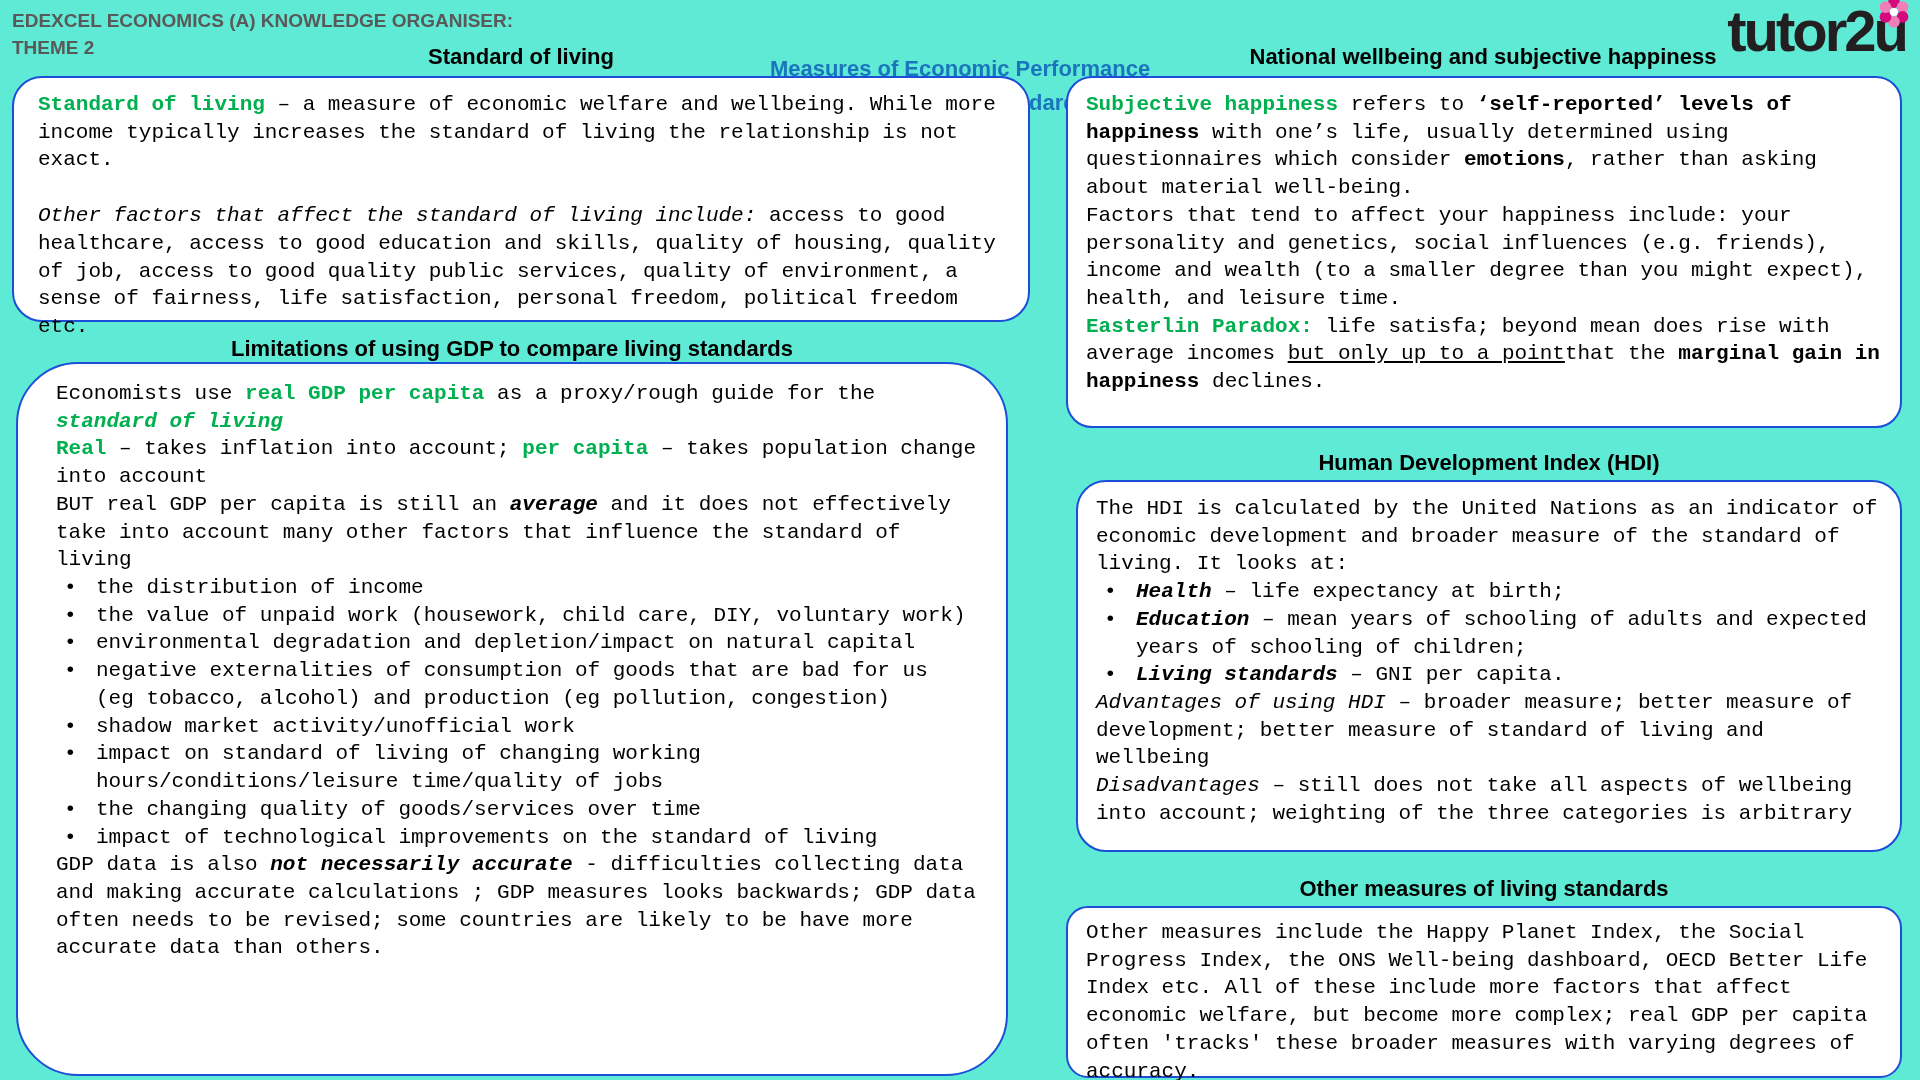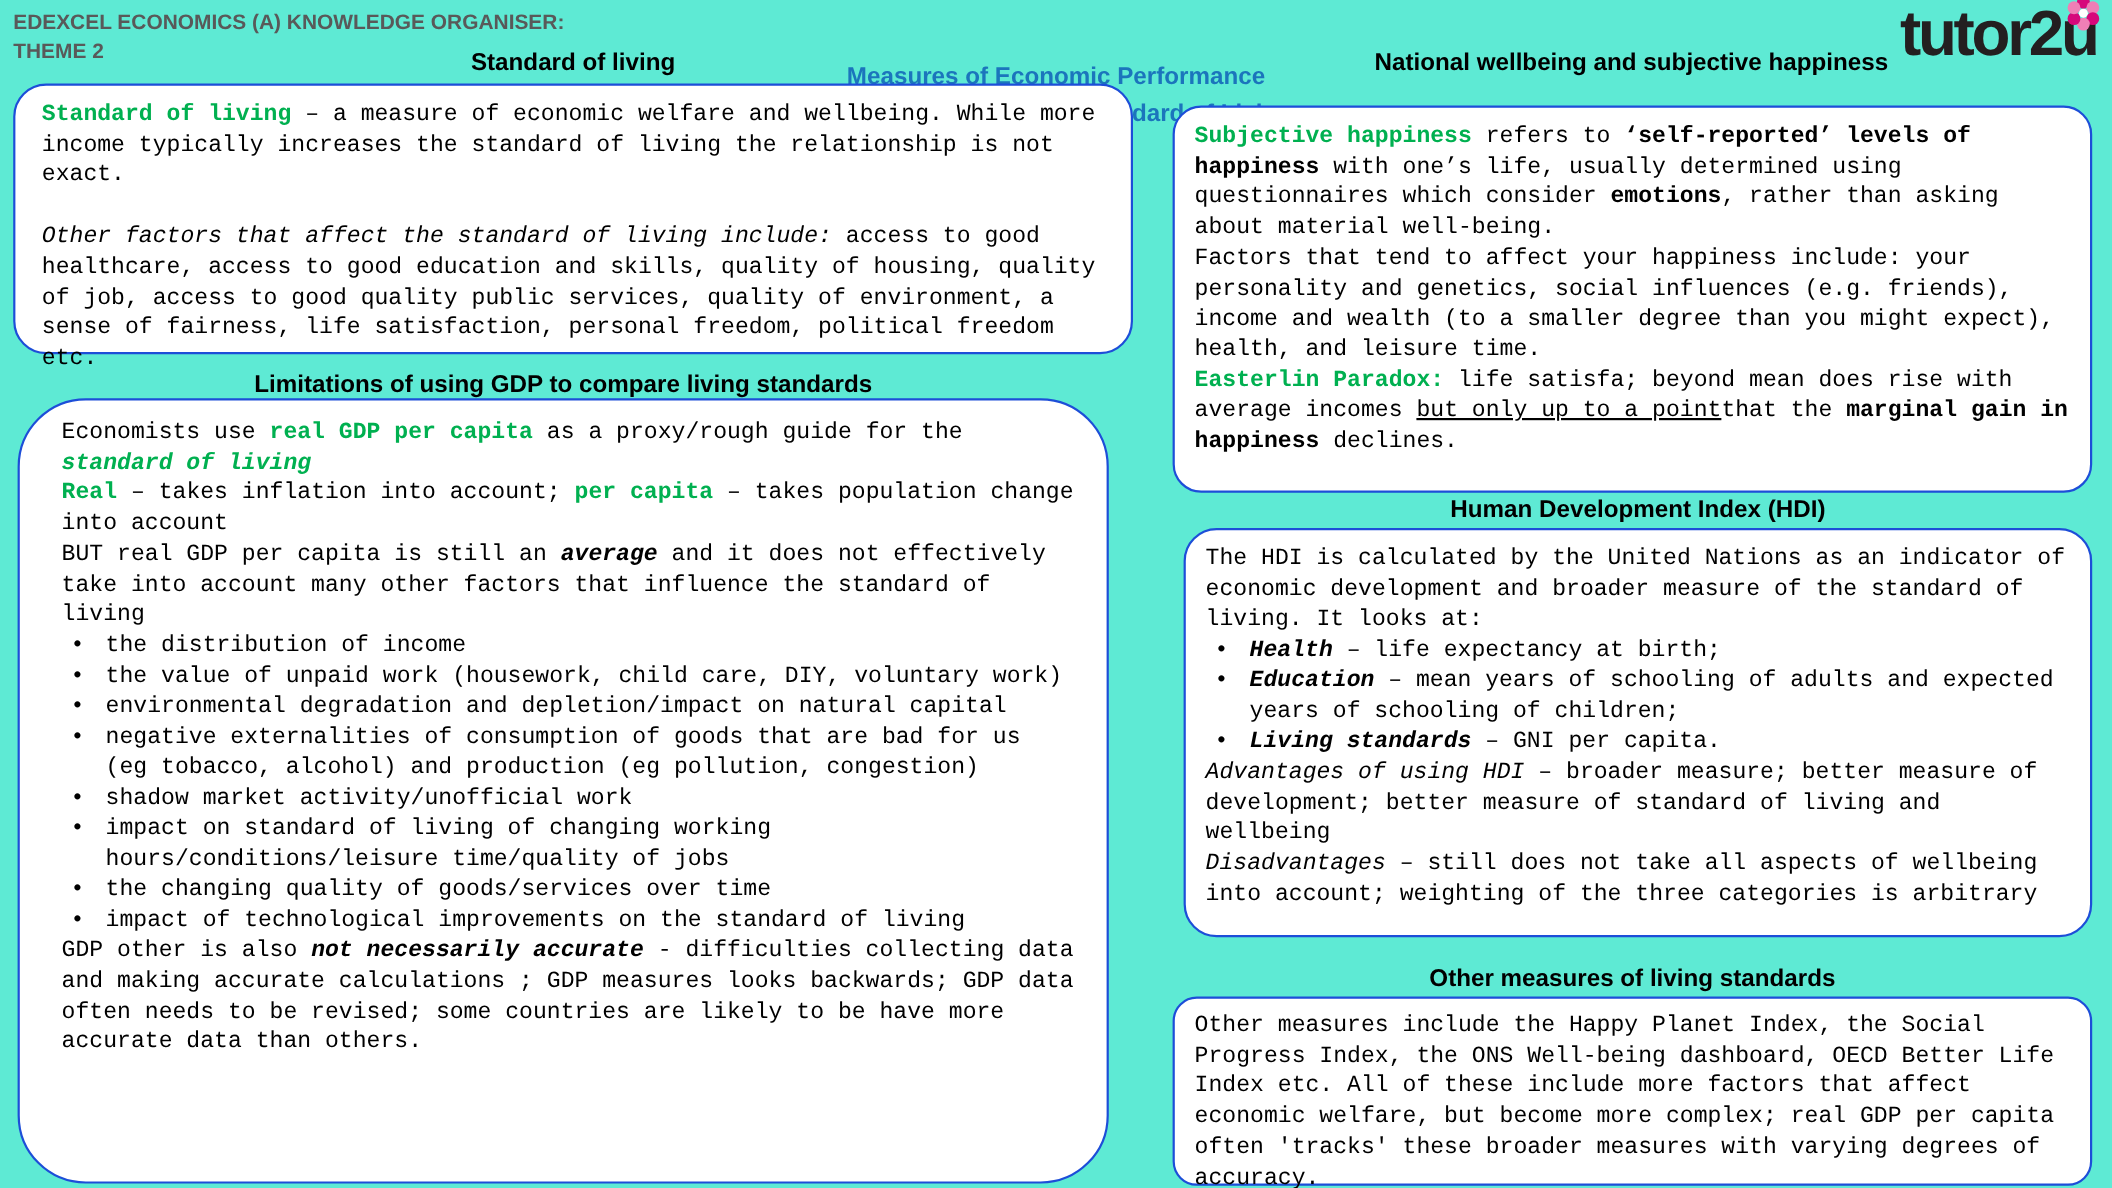--- a/index.html
+++ b/index.html
@@ -28,21 +28,21 @@
   .h-l2{left:16px;  width:992px;  top:336px;}
   .h-r1{left:1060px; width:846px; top:44px;}
   .h-r2{left:1076px; width:826px; top:450px;}
   .h-r3{left:1066px; width:836px; top:876px;}
 
   
   .box{position:absolute; border:2px solid #1d4ed8; background:#fff;
     font-size:21px; line-height:1.32; color:#000;font-family:Liberation Mono, monospace;}
   .box-l1{left:12px;  top:76px;  width:1018px; height:246px; border-radius:30px; padding:13px 24px;}
   .box-l2{left:16px;  top:362px; width:992px;  height:714px; border-radius:62px; padding:16px 28px 12px 38px;}
-  .box-r1{left:1066px; top:76px;  width:836px; height:352px; border-radius:26px; padding:13px 18px;margin-top:20px;}
+  .box-r1{left:1066px; top:76px;  width:836px; height:352px; border-radius:26px; padding:13px 18px;}
   .box-r2{left:1076px; top:480px; width:826px; height:372px; border-radius:30px; padding:13px 18px;}
   .box-r3{left:1066px; top:906px; width:836px; height:172px; border-radius:22px; padding:11px 18px;}
 
   .para{margin:0;}
   .spacer{height:28px;}
   .bullet{display:flex;}
   .bullet .marker{flex:0 0 40px; padding-left:8px;}
   .bullet .btext{flex:1;}
 
   .b{font-weight:bold;}
@@ -115,21 +115,21 @@
         <span class="btext"><span>impact on standard of living of changing working hours/conditions/leisure time/quality of jobs</span></span>
       </div>
       <div class="bullet">
         <span class="marker">•</span>
         <span class="btext"><span>the changing quality of goods/services over time</span></span>
       </div>
       <div class="bullet">
         <span class="marker">•</span>
         <span class="btext"><span>impact of technological improvements on the standard of living</span></span>
       </div>
-      <div class="para"><span>GDP other is also </span><span class="b i">not necessarily accurate</span><span> -  difficulties collecting data and making accurate calculations ; GDP measures looks backwards; GDP data often needs to be revised; some countries are likely to be have more accurate data than others.</span></div>
+      <div class="para"><span>GDP data is also </span><span class="b i">not necessarily accurate</span><span> -  difficulties collecting data and making accurate calculations ; GDP measures looks backwards; GDP data often needs to be revised; some countries are likely to be have more accurate data than others.</span></div>
     </div>
 
   <div class="sec-h h-r1">National wellbeing and subjective happiness</div>
   <div class="box box-r1">
       <div class="para"><span class="b g">Subjective happiness</span><span> refers to </span><span class="b">‘self-reported’ levels of happiness</span><span> with one’s life, usually determined using questionnaires which consider </span><span class="b">emotions</span><span>, rather than asking about material well-being.</span></div>
       <div class="para"><span>Factors that tend to affect your happiness include: your personality and genetics, social influences (e.g. friends), income and wealth (to a smaller degree than you might expect), health, and leisure time.</span></div>
       <div class="para"><span class="b g">Easterlin Paradox:</span><span> life satisfa; beyond mean does rise with average incomes </span><span class="u">but only up to a point</span><span>that the </span><span class="b">marginal gain in happiness</span><span> declines.</span></div>
     </div>
 
   <div class="sec-h h-r2">Human Development Index (HDI)</div>

